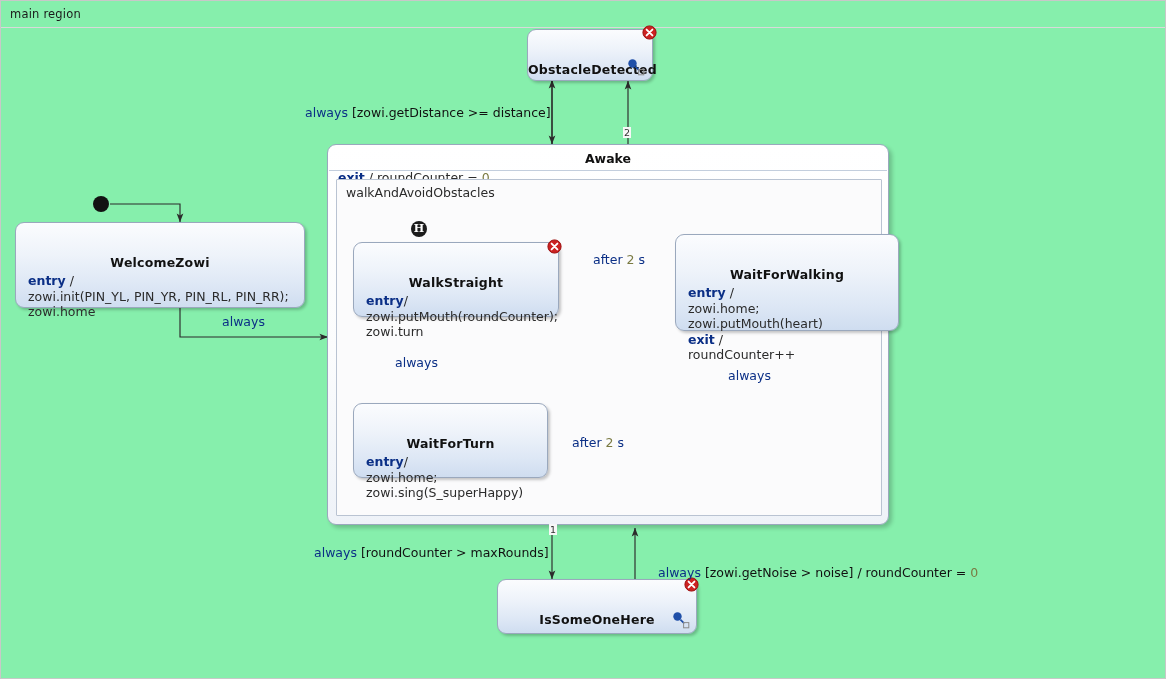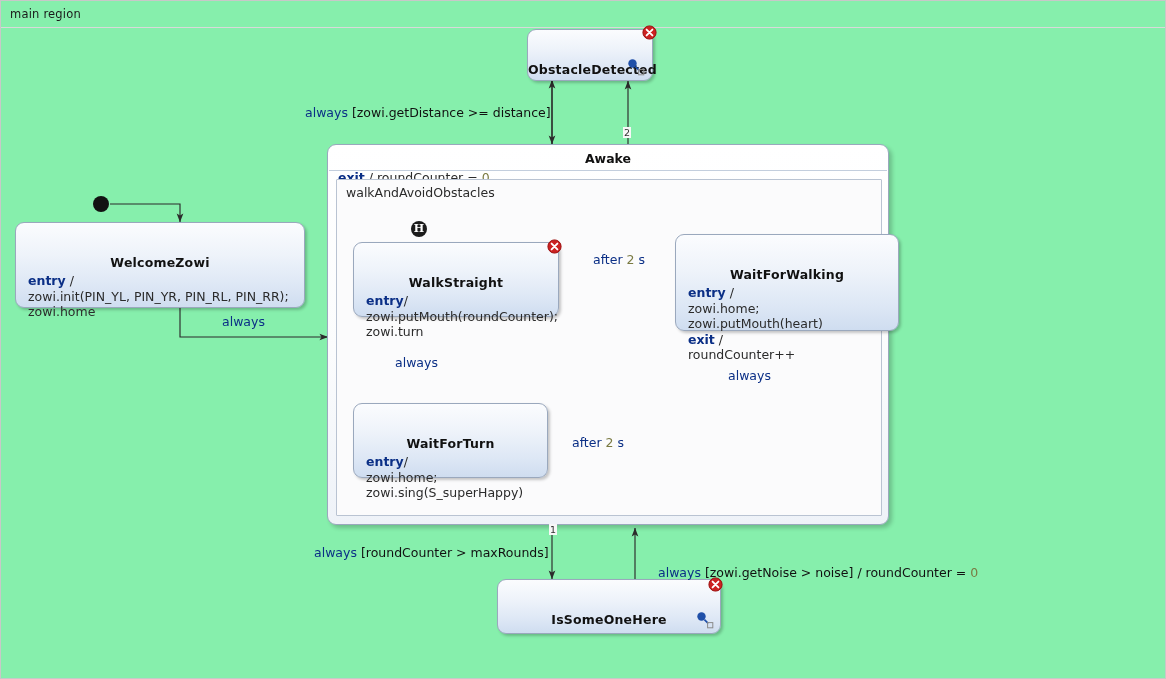--- a/index.html
+++ b/index.html
@@ -190,21 +190,21 @@
 
     <div class="state" style="left:25px;top:258px;width:195px;height:75px;">
       <div class="title">WaitForTurn</div>
       <div class="body"><span class="kw">entry</span><span>/</span>
 <span>zowi.home;</span>
 <span>zowi.sing(S_superHappy)</span></div>
     </div>
 
   </div>
 
-  <div class="state" id="issomeone" style="left:496px;top:578px;width:224px;height:55px;">
+  <div class="state" id="issomeone" style="left:496px;top:578px;width:200px;height:55px;">
     <div class="title">IsSomeOneHere</div>
     <div class="badge" style="right:-3px;top:-3px;">
       <svg width="15" height="15" viewBox="0 0 15 15">
         <circle cx="7.5" cy="7.5" r="6.6" fill="#cc2222" stroke="#9c1010" stroke-width="1"></circle>
         <path d="M4.6,4.6 L10.4,10.4 M10.4,4.6 L4.6,10.4" stroke="#ffffff" stroke-width="1.9" stroke-linecap="round"></path>
       </svg>
     </div>
     <div class="magn" style="right:5px;bottom:4px;">
       <svg width="20" height="18" viewBox="0 0 20 18">
         <circle cx="6.5" cy="5.5" r="4.2" fill="#1f4fa8"></circle>

